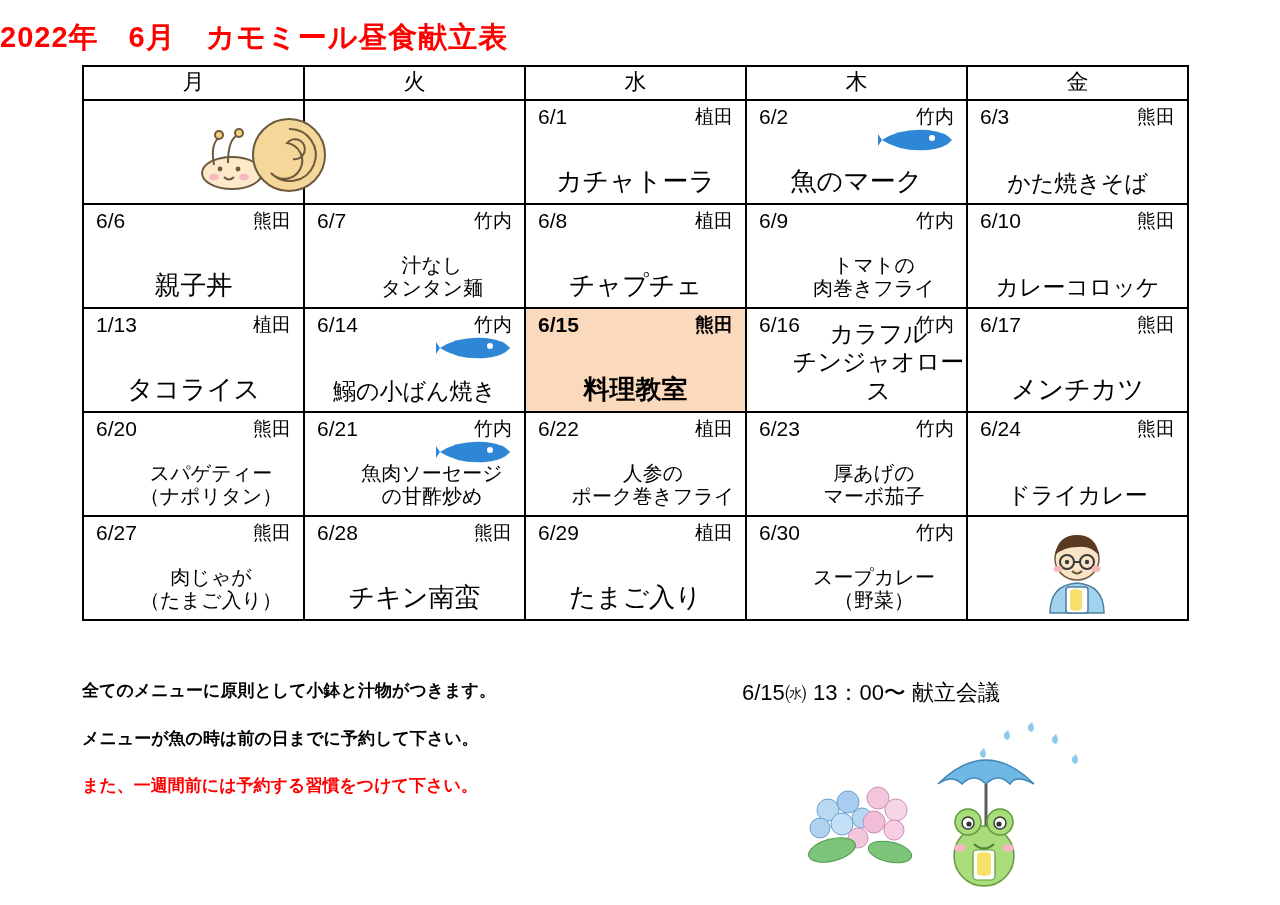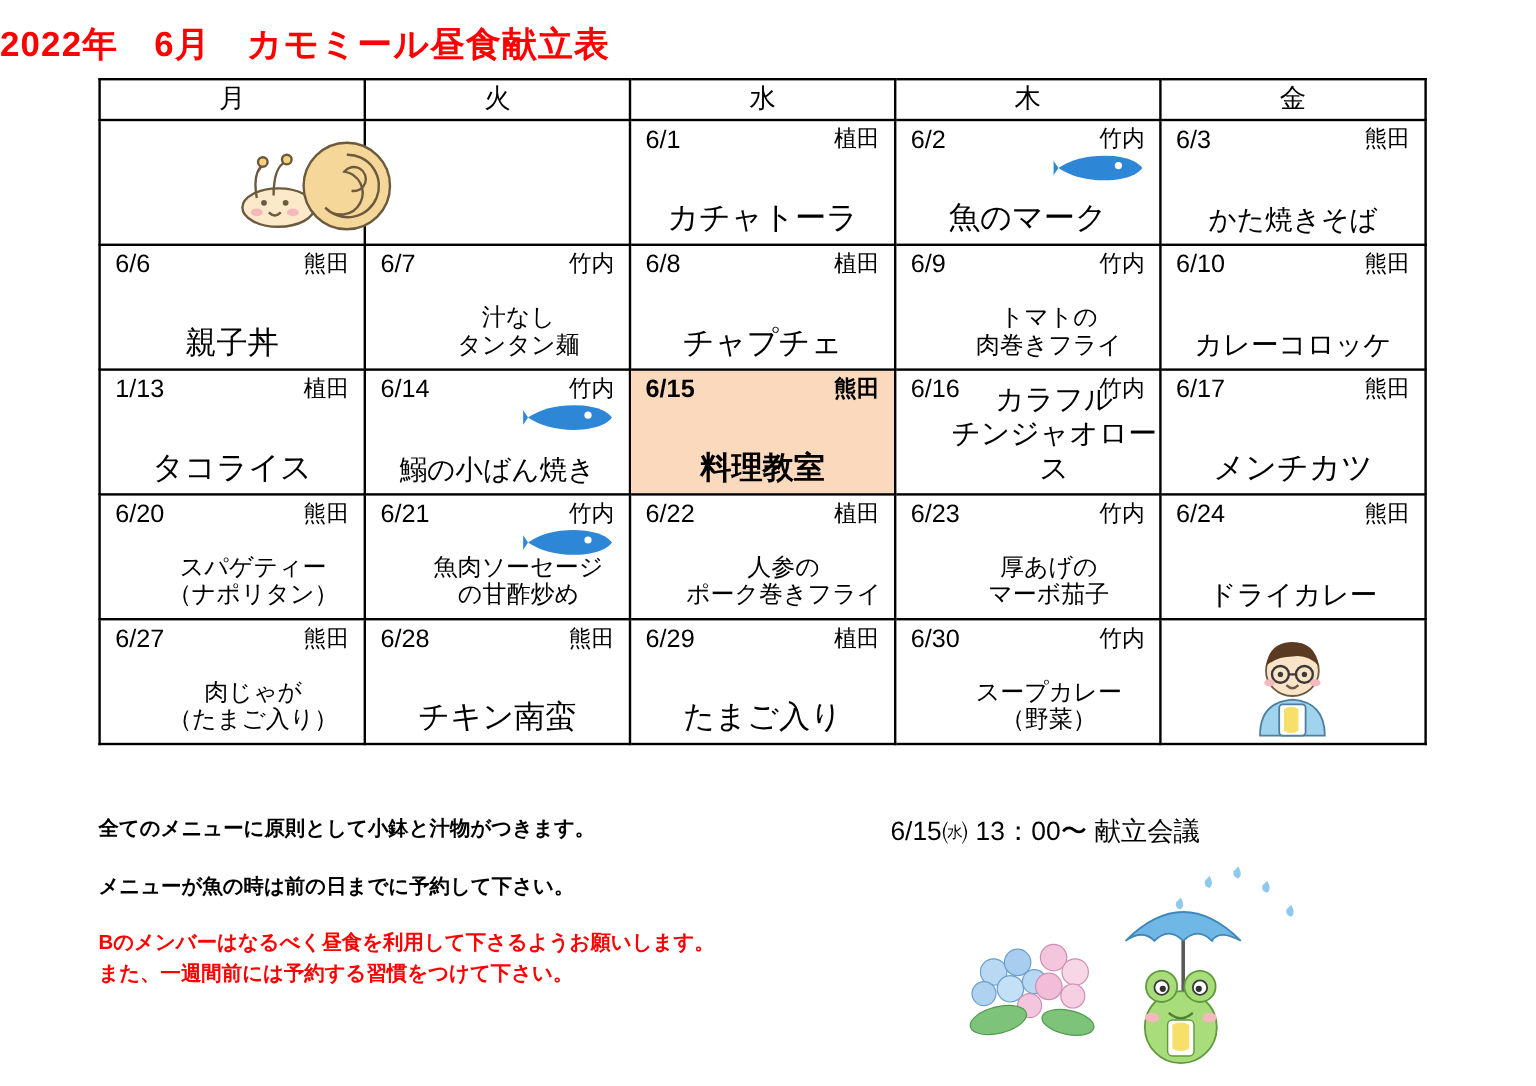--- a/index.html
+++ b/index.html
@@ -447,21 +447,20 @@
         </td>
       </tr>
     </tbody>
   </table>
 
   <div class="notes">
     <div class="blk">全てのメニューに原則として小鉢と汁物がつきます。</div>
     <div class="blk">
       <div>メニューが魚の時は前の日までに予約して下さい。</div>
     </div>
-    <div class="red">Bのメンバーはなるべく昼食を利用して下さるようお願いします。</div>
     <div class="red">また、一週間前には予約する習慣をつけて下さい。</div>
   </div>
 
   <div class="meeting">6/15㈬ 13：00〜 献立会議</div>
 
   <svg class="art" viewBox="0 0 330 170">
 
     <g fill="#8ec9ee">
       <path d="M238 12 q4 7 0 10 q-5 -1 -4 -6 Z"></path>
       <path d="M262 4 q4 7 0 10 q-5 -1 -4 -6 Z"></path>

